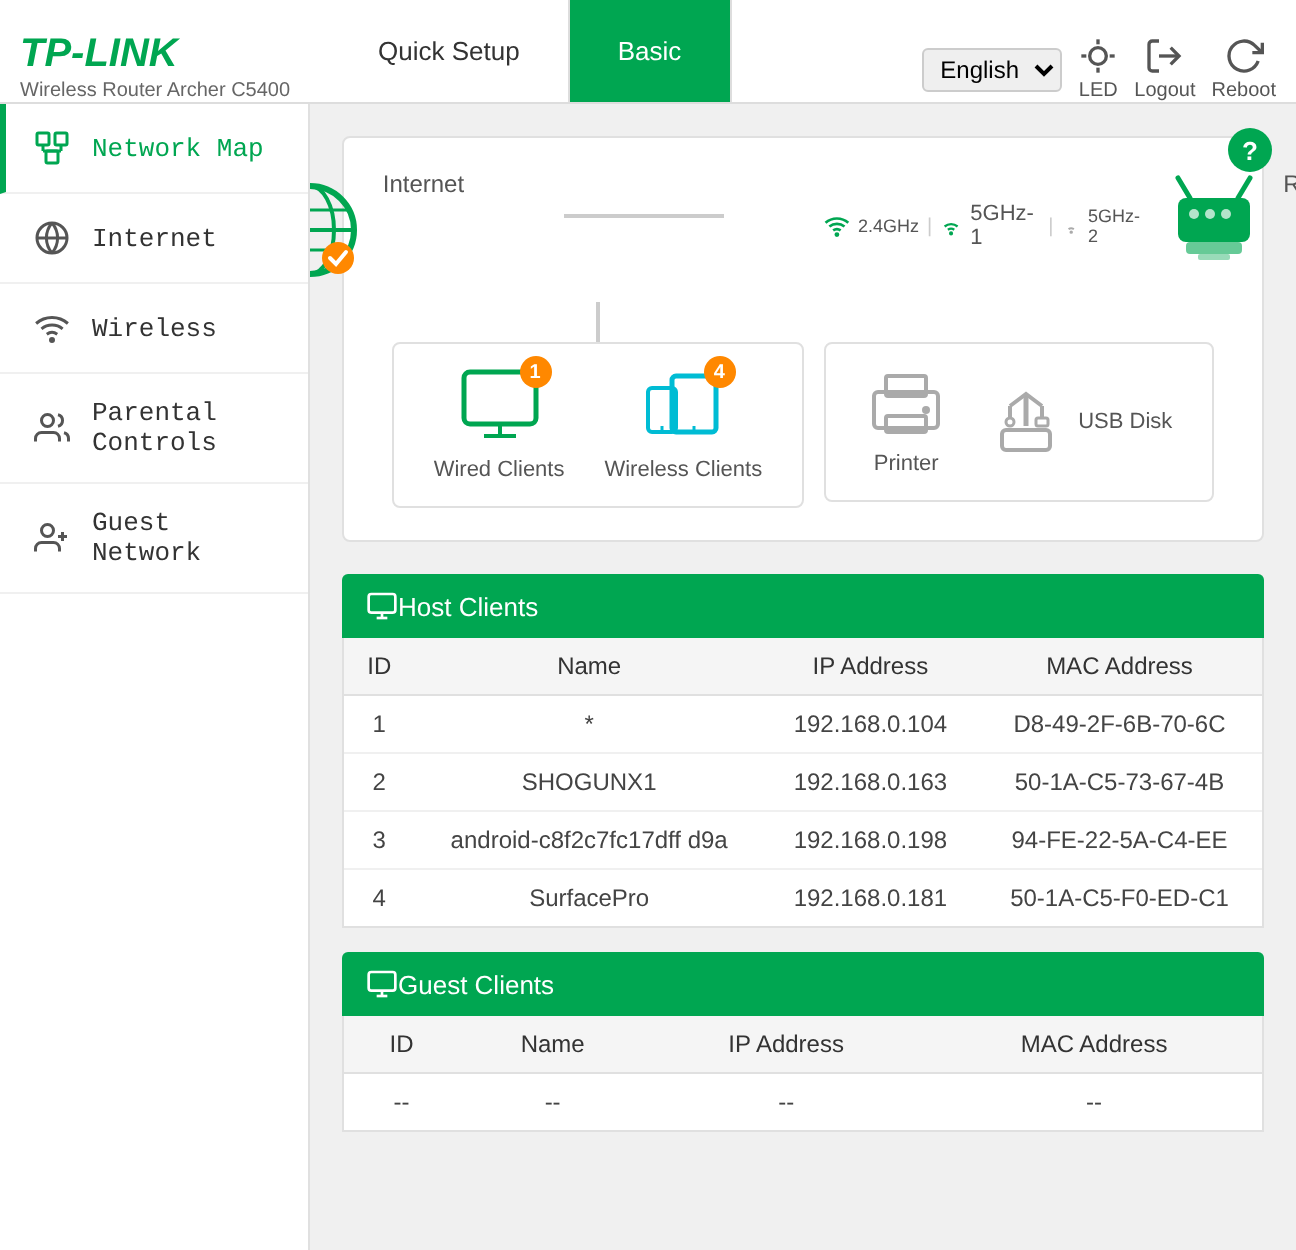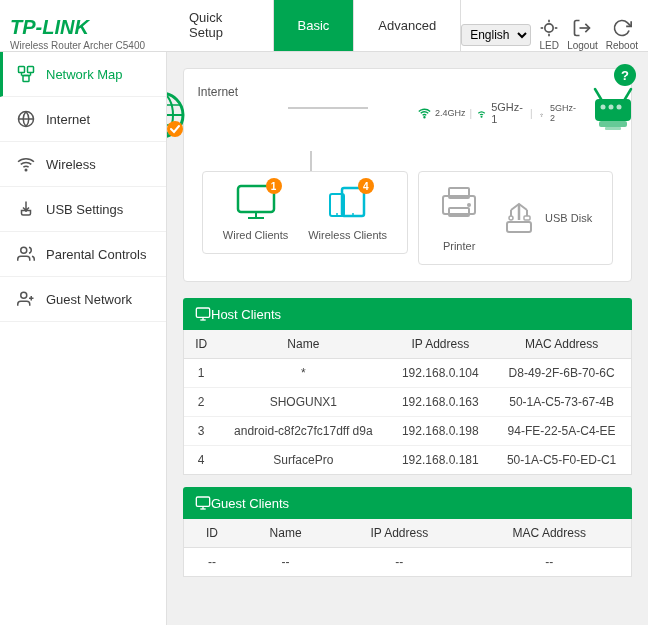--- a/index.html
+++ b/index.html
@@ -15,21 +15,21 @@
     .nav-tab.active { background: #00a651; color: #fff; }
     .header-right { display: flex; align-items: center; gap: 8px; margin-left: auto; }
     .lang-select { border: 1px solid #ccc; padding: 2px 4px; font-size: 12px; border-radius: 3px; }
     .header-icon { display: flex; flex-direction: column; align-items: center; font-size: 10px; color: #555; cursor: pointer; gap: 2px; }
     .header-icon svg { width: 20px; height: 20px; }
 
     
     .container { display: flex; height: 573px; }
 
     
-    .sidebar { width: 167px; background: #fff; border-right: 1px solid #e0e0e0; flex-shrink: 0; }
+    .sidebar { width: 155px; background: #fff; border-right: 1px solid #e0e0e0; flex-shrink: 0; font-family: Liberation Mono, monospace; }
     .sidebar-item { display: flex; align-items: center; padding: 12px 16px; cursor: pointer; color: #333; gap: 10px; border-bottom: 1px solid #f0f0f0; font-size: 13px; }
     .sidebar-item.active { color: #00a651; border-left: 3px solid #00a651; padding-left: 13px; }
     .sidebar-icon { width: 20px; height: 20px; display: flex; align-items: center; justify-content: center; flex-shrink: 0; }
 
     
     .main { flex: 1; padding: 16px; overflow-y: auto; background: #f0f0f0; position: relative; }
 
     
     .help-icon { position: absolute; top: 12px; right: 12px; width: 22px; height: 22px; background: #00a651; border-radius: 50%; color: #fff; display: flex; align-items: center; justify-content: center; font-weight: bold; font-size: 13px; cursor: pointer; }
 
@@ -54,21 +54,20 @@
 <body>
 
 <div class="header">
   <div class="logo-area">
     <div class="logo-brand">TP-LINK</div>
     <span class="logo-sub">Wireless Router Archer C5400</span>
   </div>
   <div class="nav-tabs">
     <div class="nav-tab">Quick Setup</div>
     <div class="nav-tab active">Basic</div>
-    <div class="nav-tab">Advanced</div>
   </div>
   <div class="header-right">
     <select class="lang-select">
       <option>English</option>
     </select>
     <div class="header-icon">
       <svg viewBox="0 0 24 24" fill="none" stroke="#555" stroke-width="2">
           <circle cx="12" cy="12" r="5"></circle>
           <line x1="12" y1="2" x2="12" y2="5"></line>
           <line x1="12" y1="19" x2="12" y2="22"></line>
@@ -128,29 +127,20 @@
             <path d="M1.42 9a16 16 0 0121.16 0"></path>
             <path d="M8.53 16.11a6 6 0 016.95 0"></path>
             <circle cx="12" cy="20" r="1" fill="#555"></circle>
           </svg>
       </div>
       <span>Wireless</span>
     </div>
     <div class="sidebar-item">
       <div class="sidebar-icon">
         <svg width="18" height="18" viewBox="0 0 24 24" fill="none" stroke="#555" stroke-width="2">
-            <path d="M12 2v14M8 10l4 4 4-4"></path>
-            <path d="M6 14h12v4a2 2 0 01-2 2H8a2 2 0 01-2-2v-4z"></path>
-          </svg>
-      </div>
-      <span>USB Settings</span>
-    </div>
-    <div class="sidebar-item">
-      <div class="sidebar-icon">
-        <svg width="18" height="18" viewBox="0 0 24 24" fill="none" stroke="#555" stroke-width="2">
             <path d="M17 21v-2a4 4 0 00-4-4H5a4 4 0 00-4 4v2"></path>
             <circle cx="9" cy="7" r="4"></circle>
             <path d="M23 21v-2a4 4 0 00-3-3.87"></path>
             <path d="M16 3.13a4 4 0 010 7.75"></path>
           </svg>
       </div>
       <span>Parental Controls</span>
     </div>
     <div class="sidebar-item">
       <div class="sidebar-icon">
@@ -269,21 +259,21 @@
                 <line x1="9" y1="29" x2="9" y2="31" stroke="#00bcd4" stroke-width="1.5"></line>
               </svg>
               <div style="position:absolute;top:-6px;right:-6px;background:#f80;color:#fff;border-radius:50%;width:16px;height:16px;font-size:10px;display:flex;align-items:center;justify-content:center;font-weight:bold;">4</div>
             </div>
             <span style="font-size:11px;color:#555;">Wireless Clients</span>
           </div>
         </div>
 
         <div style="border:1px solid #e0e0e0;border-radius:4px;padding:12px 20px;display:flex;gap:20px;align-items:center;">
 
-          <div style="display:flex;flex-direction:column;align-items:center;gap:20px;">
+          <div style="display:flex;flex-direction:column;align-items:center;gap:6px;">
             <svg width="40" height="36" viewBox="0 0 40 36">
               <rect x="4" y="12" width="32" height="18" rx="2" fill="none" stroke="#aaa" stroke-width="2"></rect>
               <rect x="10" y="4" width="20" height="10" rx="1" fill="none" stroke="#aaa" stroke-width="2"></rect>
               <rect x="10" y="24" width="20" height="8" rx="1" fill="none" stroke="#aaa" stroke-width="2"></rect>
               <circle cx="30" cy="21" r="2" fill="#aaa"></circle>
             </svg>
             <span style="font-size:11px;color:#555;">Printer</span>
           </div>
 
           <div style="display:flex;flex-direction:row;align-items:center;gap:6px;">

